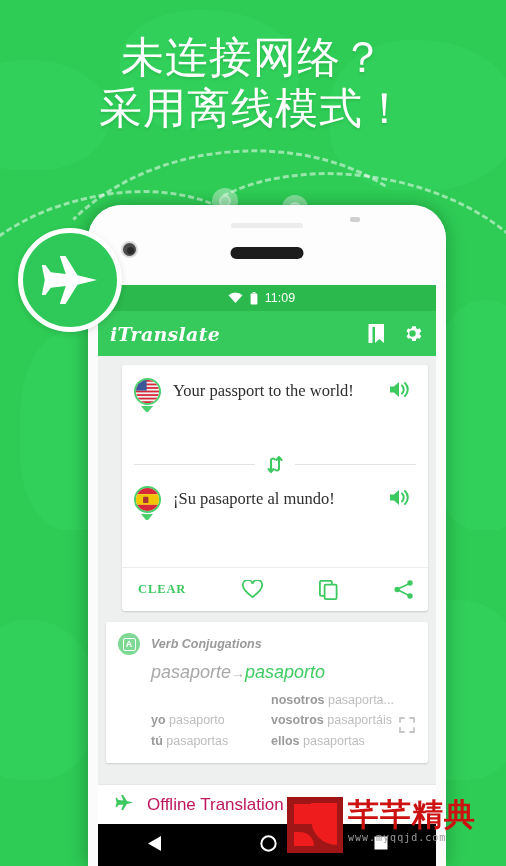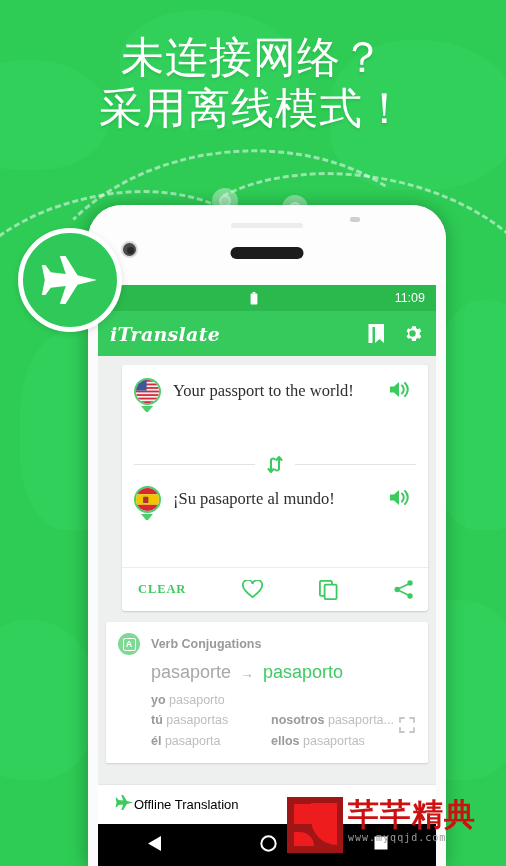--- a/index.html
+++ b/index.html
@@ -83,22 +83,22 @@
     width:10px; height:5px; border-radius:2px; background:#cfcfcf;
   }
   #screen {
     position:absolute; left:10px; right:10px; top:80px; bottom:0;
     background:#eef0ef; overflow:hidden;
     display:flex; flex-direction:column;
   }
   
   #statusbar {
     height:26px; background:#2bb84c;
-    display:flex; align-items:center; justify-content:space-between;
-    padding-right:11px; gap:17px;
+    display:flex; align-items:center; justify-content:center;
+    padding-right:11px; gap:7px;
     color:#fff; font-size:12.5px;
   }
   .sb-icon { display:flex; align-items:center; }
   
   #appbar {
     height:45px; background:#36c95c;
     display:flex; align-items:center;
     padding:0 14px 0 12px;
   }
   #app-title {
@@ -157,42 +157,42 @@
   #conj-badge {
     width:22px; height:22px; border-radius:50%;
     background:#7ed994; display:flex; align-items:center; justify-content:center;
     margin-right:11px; flex:none;
   }
   #conj-badge span {
     width:13px; height:13px; border:1.6px solid #fff; border-radius:2px;
     color:#fff; font-size:9px; line-height:10px; text-align:center;
     font-weight:bold;
   }
-  #conj-title { font-size:12.5px; color:#9a9a9a; font-weight:bold; }
+  #conj-title { font-size:12.5px; color:#9a9a9a; font-weight:bold;font-style:italic; }
   #conj-verbs {
-    display:flex; align-items:center; gap:9px;
-    font-size:18px; margin:4px 0 7px 33px;
+    display:flex; align-items:center; 
+    font-size:18px; margin:4px 0 7px 33px;font-style:italic;
   }
   .verb-from { color:#a8a8a8; }
   .verb-arrow { color:#b0b0b0; font-size:14px; }
   .verb-to { color:#3fcb63; }
   #conj-grid {
     display:flex; margin-left:33px; align-items:flex-end;
   }
   .conj-col { width:120px; }
   .conj-line { font-size:12.5px; line-height:1.62; color:#bdbdbd; white-space:nowrap; }
   .conj-line b { color:#9a9a9a; font-weight:bold; }
   #expand-icon { margin-left:8px; margin-bottom:14px; }
   
   #offline-bar {
     margin-top:auto; background:#fff; height:40px;
     display:flex; align-items:center; padding-left:17px;
     border-top:1px solid #e6e6e6;
   }
-  #offline-label { font-size:13px; color:#000000; }
+  #offline-label { font-size:17px; color:#be185d; margin-left:13px; }
   #navbar {
     height:42px; background:#000;
     display:flex; align-items:center; justify-content:space-around;
   }
   
   #plane-badge {
     position:absolute; left:18px; top:228px;
     width:104px; height:104px; border-radius:50%;
     background:#2fc95a; border:5px solid #fff;
     display:flex; align-items:center; justify-content:center;
@@ -412,29 +412,29 @@
       <div id="conj-grid">
         <div class="conj-col">
           <div class="conj-line">
             <b>yo</b>
             <span>pasaporto</span>
           </div>
           <div class="conj-line">
             <b>tú</b>
             <span>pasaportas</span>
           </div>
-          <div class="conj-line">
-            <b>él</b>
-            <span>pasaporta</span>
-          </div>
         </div>
         <div class="conj-col">
           <div class="conj-line">
             <b>nosotros</b>
             <span>pasaporta...</span>
+          </div>
+          <div class="conj-line">
+            <b>vosotros</b>
+            <span>pasaportáis</span>
           </div>
           <div class="conj-line">
             <b>ellos</b>
             <span>pasaportas</span>
           </div>
         </div>
         <div id="expand-icon">
           <svg width="16" height="16" viewBox="0 0 16 16" fill="none" stroke="#c6c6c6" stroke-width="1.8" stroke-linecap="round">
             <path d="M1 5 V1 H5"></path>
               <path d="M11 1 H15 V5"></path>

